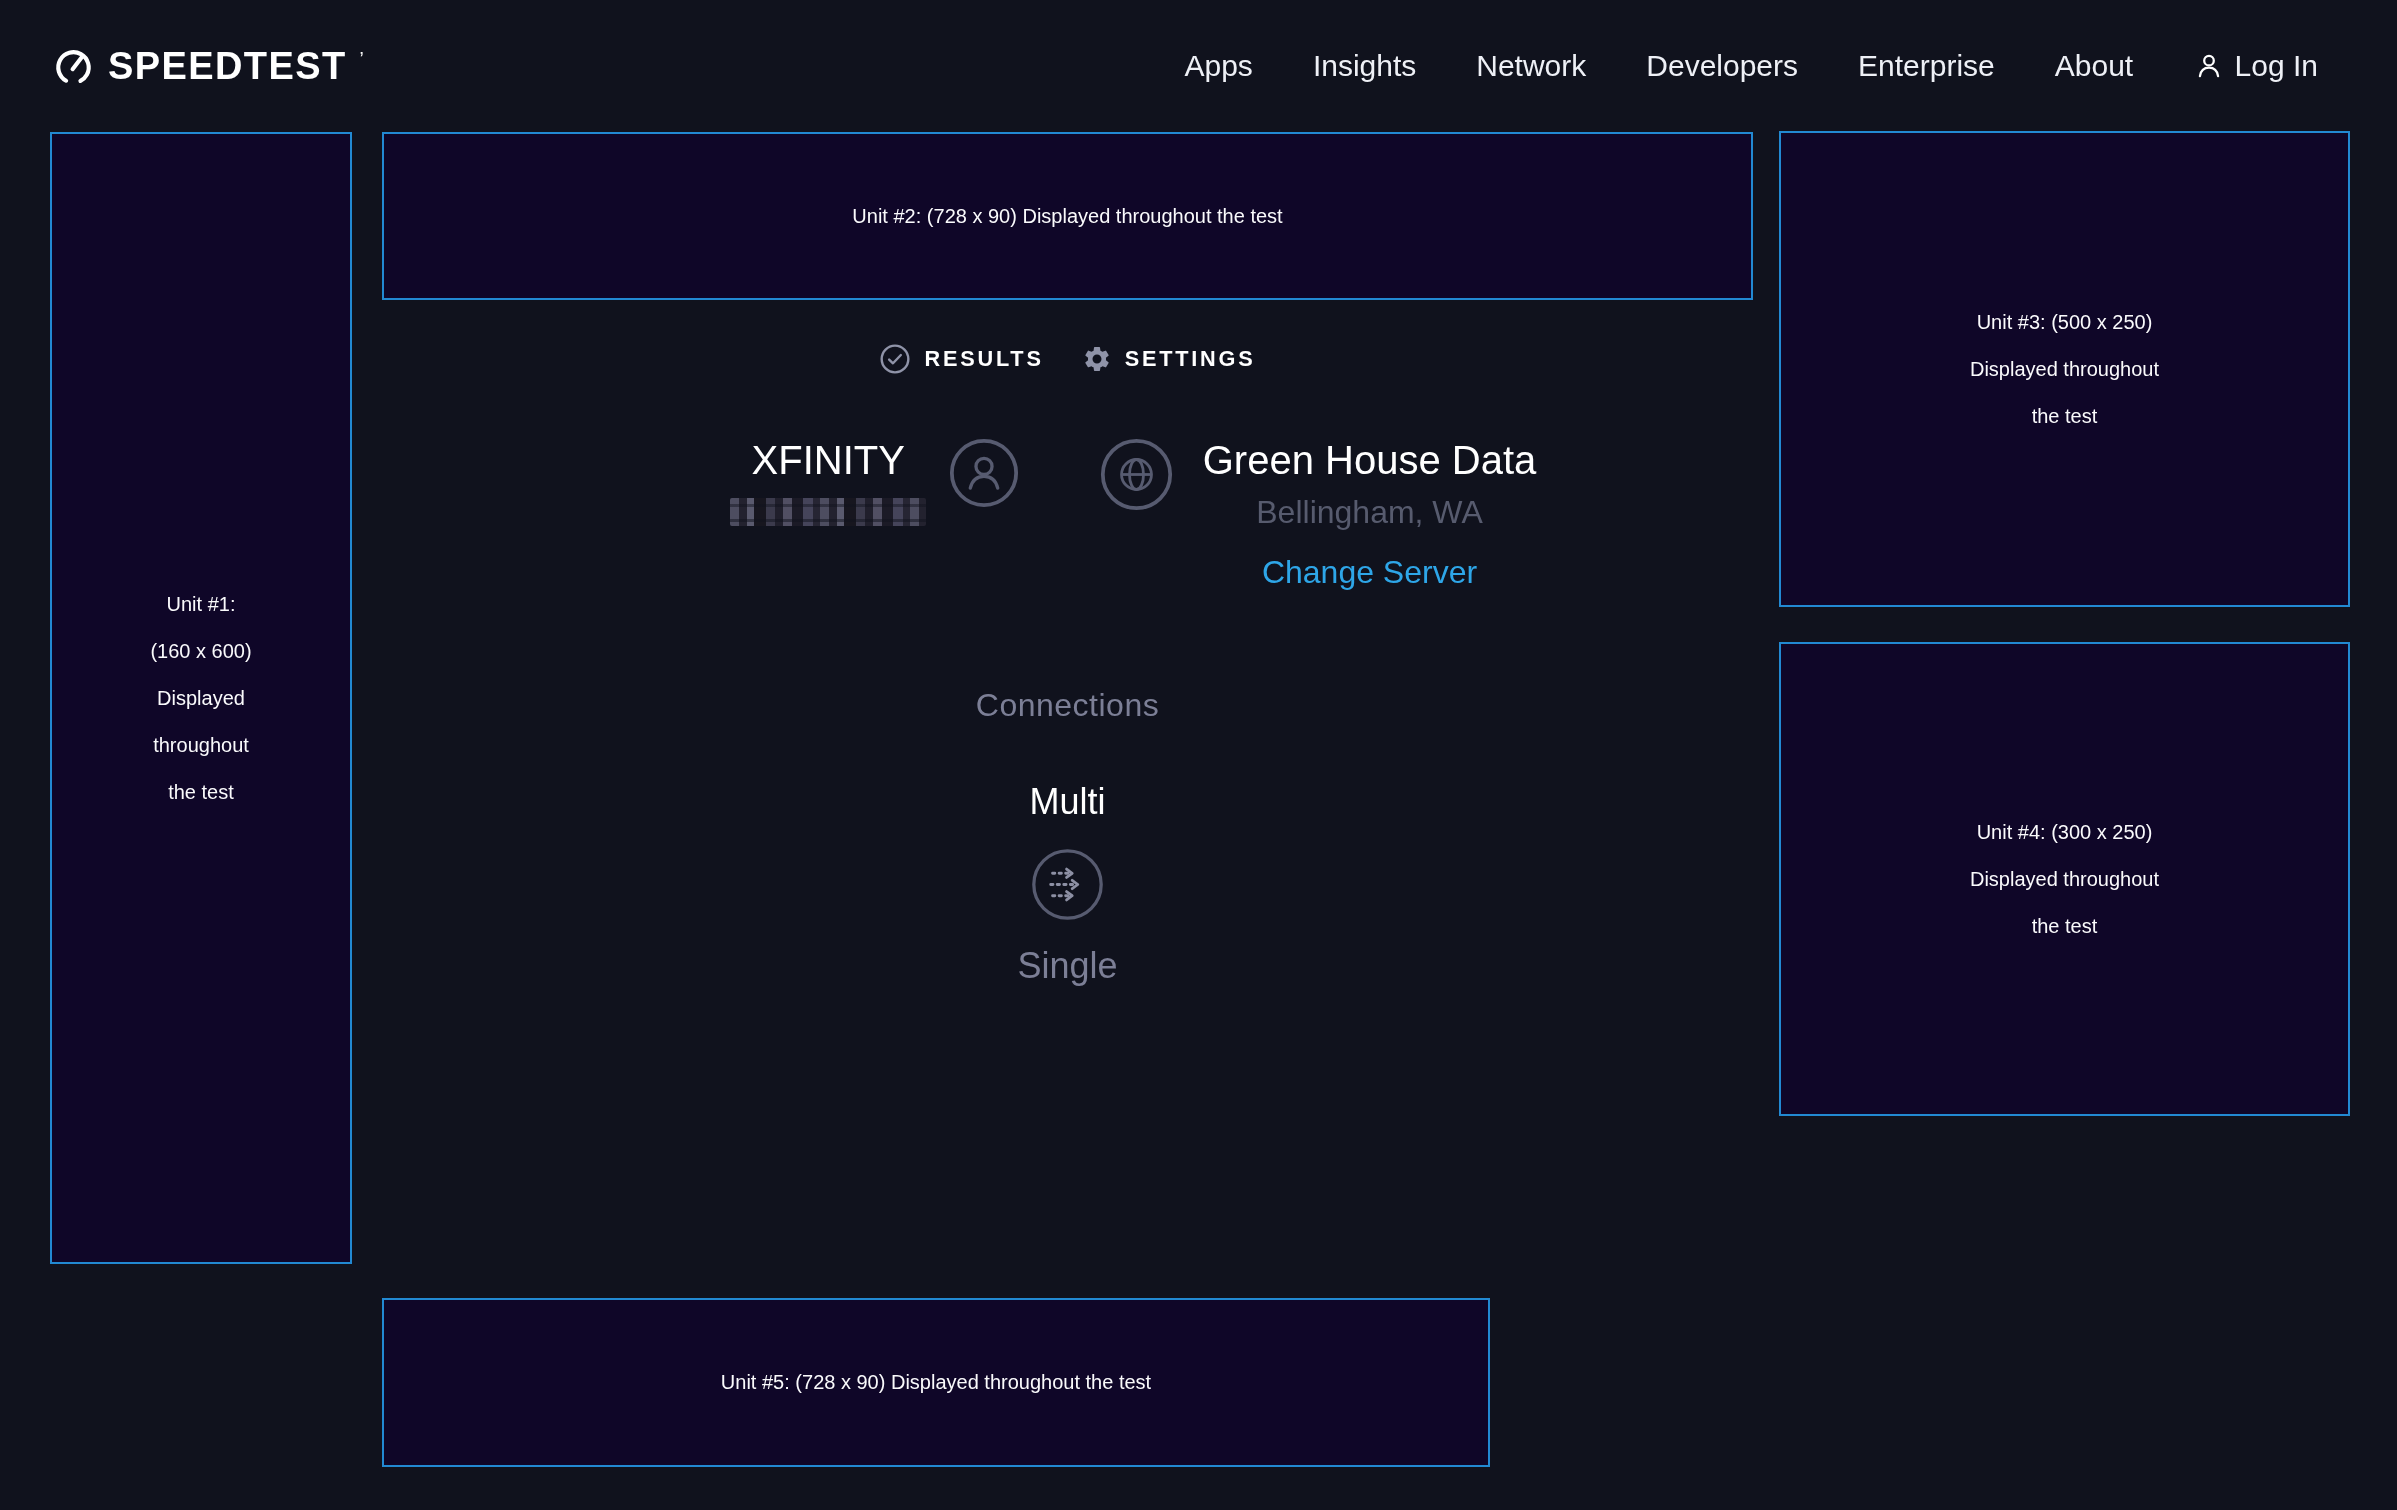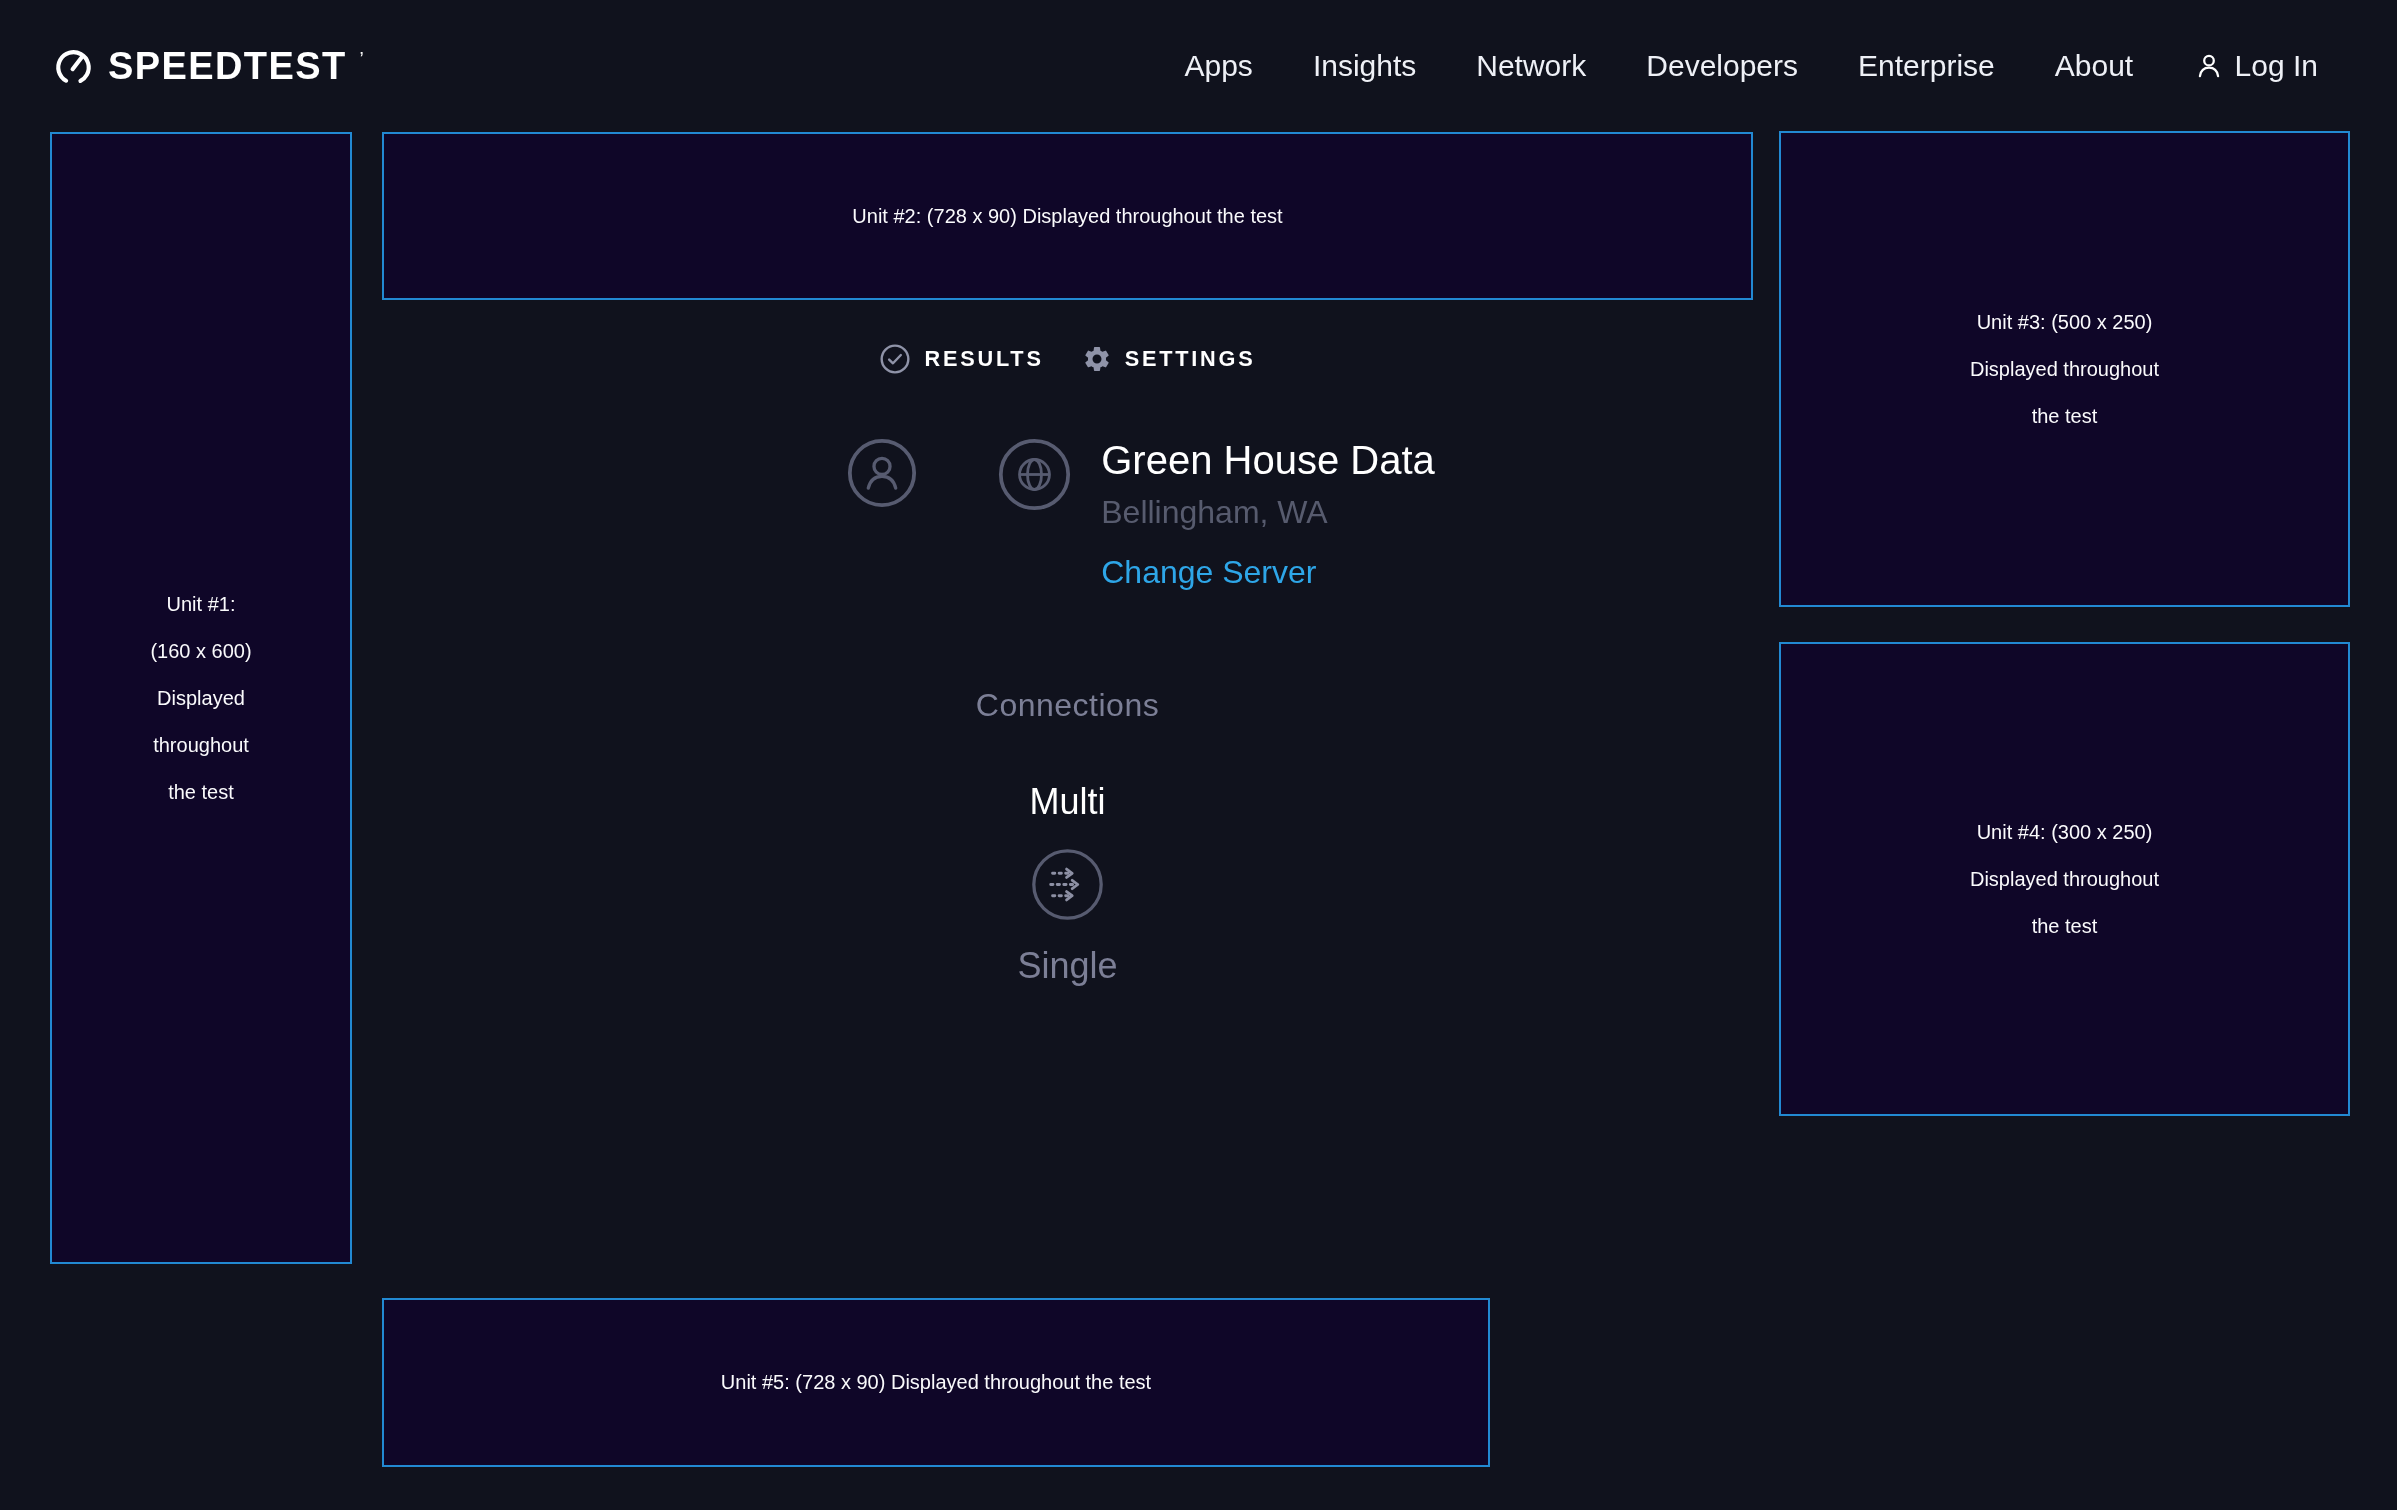--- a/index.html
+++ b/index.html
@@ -43,21 +43,21 @@
   .isp-name{font-size:40px;color:#ffffff;}
   .mosaic{margin:15px auto 0;width:196px;height:28px;border-radius:1.9px;
           background:
             linear-gradient(180deg, rgba(16,18,29,0) 0 5.6px, rgba(16,18,29,.45) 5.6px 9.4px, rgba(16,18,29,0) 9.4px 21px, rgba(16,18,29,.5) 21px 24.5px, rgba(16,18,29,0) 24.5px),
             repeating-linear-gradient(90deg,
               #4d4d60 0 9.4px, #23222f 9.4px 17px, #5a5a6e 17px 24.5px, #17161f 24.5px 36px,
               #3b3a4c 36px 45px, #201f2c 45px 53px, #514f63 53px 62px, #1b1a26 62px 73px,
               #45445a 73px 83px, #262533 83px 90px);}
   .avatar-wrap{margin-left:19px;}
   .globe-wrap{margin-left:81px;}
-  .server-block{margin-left:30px;text-align:left;}
+  .server-block{margin-left:30px;text-align:center;}
   .server-name{font-size:40px;color:#ffffff;}
   .server-loc{margin-top:11.3px;font-size:32px;color:#575b6e;}
   .server-link{margin-top:22.6px;font-size:32px;color:#2ea6e8;cursor:pointer;}
 
   .connections{margin-top:96px;display:flex;flex-direction:column;align-items:center;gap:48px;}
   .conn-label{font-size:32px;color:#7c7f96;letter-spacing:0.5px;}
   .conn-row{margin-top:9.4px;display:flex;align-items:center;gap:24.5px;flex-direction:column;}
   .conn-multi{font-size:36px;color:#ffffff;cursor:pointer;}
   .conn-single{font-size:36px;color:#7c7f96;cursor:pointer;}
   .toggle-wrap{cursor:pointer;display:flex;}
@@ -143,20 +143,24 @@
           <svg width="30" height="30" viewBox="0 0 24 24" fill="#8f93a8">
             <path d="M19.14 12.94c.04-.3.06-.61.06-.94s-.02-.64-.07-.94l2.03-1.58a.49.49 0 0 0 .12-.61l-1.92-3.32a.488.488 0 0 0-.59-.22l-2.39.96c-.5-.38-1.03-.7-1.62-.94l-.36-2.54a.484.484 0 0 0-.48-.41h-3.84c-.24 0-.43.17-.47.41l-.36 2.54c-.59.24-1.13.57-1.62.94l-2.39-.96c-.22-.08-.47 0-.59.22L2.74 8.87c-.12.21-.08.47.12.61l2.03 1.58c-.05.3-.09.63-.09.94s.02.64.07.94l-2.03 1.58a.49.49 0 0 0-.12.61l1.92 3.32c.12.22.37.29.59.22l2.39-.96c.5.38 1.03.7 1.62.94l.36 2.54c.05.24.24.41.48.41h3.84c.24 0 .44-.17.47-.41l.36-2.54c.59-.24 1.13-.56 1.62-.94l2.39.96c.22.08.47 0 .59-.22l1.92-3.32c.12-.22.07-.47-.12-.61l-2.01-1.58zM12 15.6c-1.98 0-3.6-1.62-3.6-3.6s1.62-3.6 3.6-3.6 3.6 1.62 3.6 3.6-1.62 3.6-3.6 3.6z"></path>
           </svg>
         </span>
         <span class="tab-label">SETTINGS</span>
       </div>
     </div>
 
 
     <div class="isp-row">
+      <div class="isp-block">
+        <div class="isp-name">XFINITY</div>
+        <div class="mosaic"></div>
+      </div>
       <span class="avatar-wrap" style="display:flex;">
         <svg width="70" height="70" viewBox="0 0 74 74" fill="none" stroke="#575b70" stroke-linecap="round">
           <circle cx="37" cy="37" r="34" stroke-width="4"></circle>
           <circle cx="37" cy="30" r="8.5" stroke-width="3.5"></circle>
           <path d="M22.5 53 C24.5 44.5 30 40.5 37 40.5 S49.5 44.5 51.5 53" stroke-width="3.5"></path>
         </svg>
       </span>
       <span class="globe-wrap" style="display:flex;">
         <svg width="73" height="73" viewBox="0 0 78 78" fill="none" stroke="#575b70">
           <circle cx="39" cy="39" r="36" stroke-width="4"></circle>

